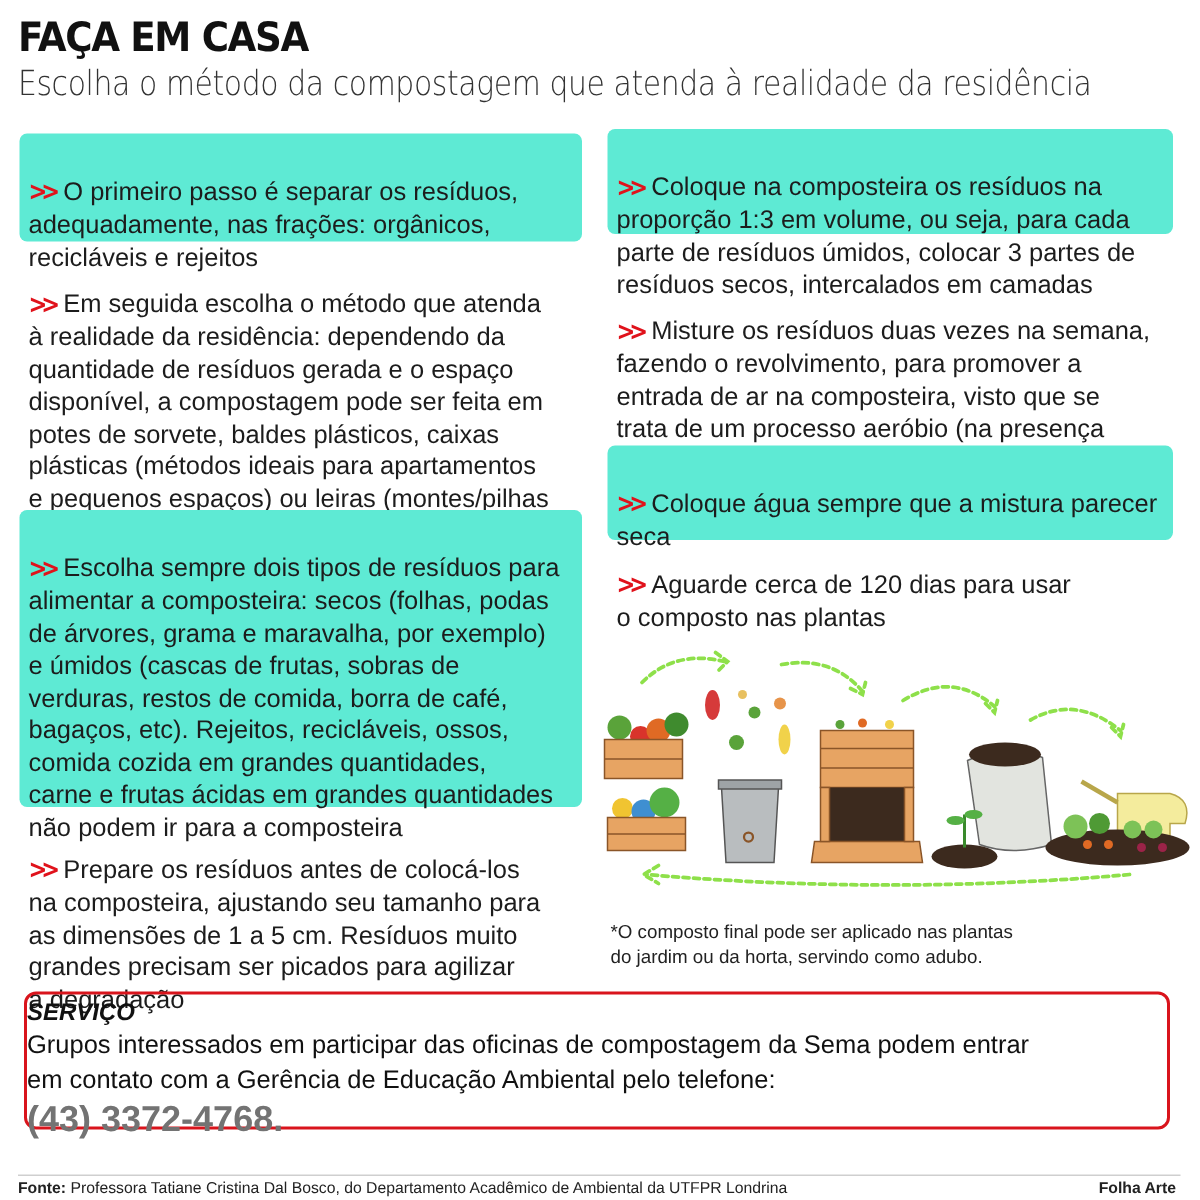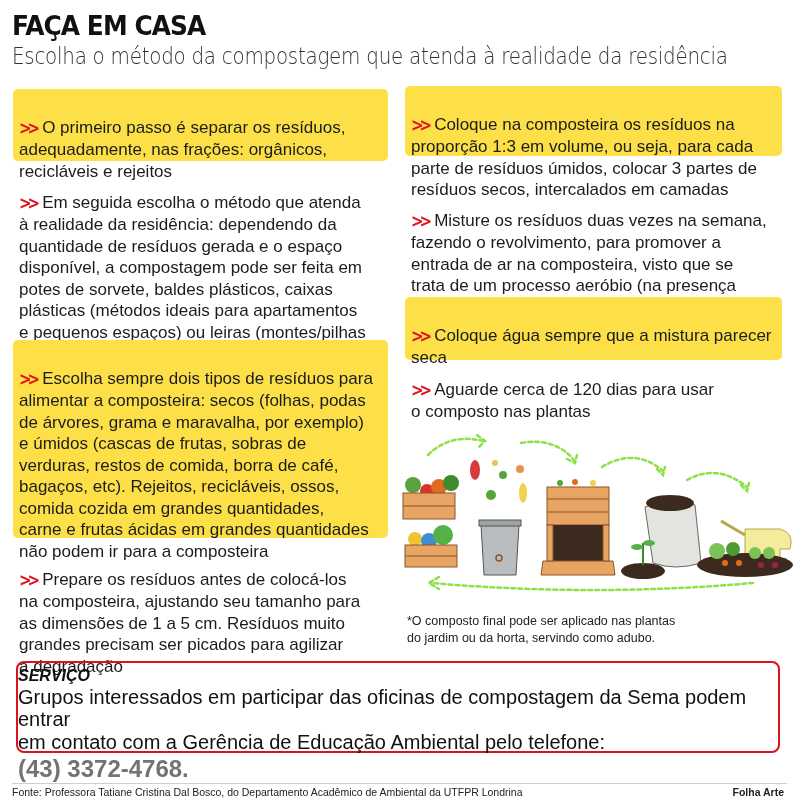--- a/index.html
+++ b/index.html
@@ -16,46 +16,46 @@
     position: absolute; left: 12px; top: 43px;
     font-family: "DejaVu Sans", sans-serif; font-weight: 300;
     font-size: 23px; color: #333; letter-spacing: -0.3px; white-space: nowrap;
     transform: scaleX(0.865); transform-origin: left top;
   }
 
   .step {
     position: absolute; font-size: 17px; line-height: 21.5px; color: #1c1c1c;
     padding: 6px 8px 6px 6px; border-radius: 5px; white-space: pre-line;
   }
-  .step.gray { background: #fde047; }
+  .step.gray { background: #5eead4; }
   .arrows {
     color: #e0121b; font-weight: bold; font-family: "DejaVu Sans", sans-serif;
     font-size: 15px; letter-spacing: -4px; margin-right: 6px; display: inline-block;
     transform: scaleY(1.15);
   }
 
   .illustration { position: absolute; left: 395px; top: 425px; width: 405px; height: 190px; }
   .footnote {
     position: absolute; left: 407px; top: 613px; font-size: 12.5px; line-height: 17px; color: #222;
     white-space: pre-line;
   }
 
   .service-box {
     position: absolute; left: 16px; top: 661px; width: 764px; height: 92px;
     border: 2.5px solid #d9141c; border-radius: 8px; text-align: left;
   }
   .service-title {
     margin-top: 4px; font-weight: bold; font-style: italic; font-size: 16px; color: #111;
   }
-  .service-text { font-size: 20px; line-height: 22px; color: #111; margin-top: 1px; }
+  .service-text { font-size: 17px; line-height: 22px; color: #111; margin-top: 1px; }
   .service-phone { font-weight: bold; font-size: 24px; line-height: 28px; margin-top: 2px; color: #737373; }
 
   .divider { position: absolute; left: 12px; top: 783px; width: 775px; height: 1px; background: #cfcfcf; }
   .footer-source { position: absolute; left: 12px; top: 786px; font-size: 10.5px; color: #222; }
-  .footer-source b { font-weight: normal; }
+  .footer-source b { font-weight: bold; }
   .footer-credit { position: absolute; right: 16px; top: 786px; font-size: 10.5px; font-weight: bold; color: #222; }
 </style>
 </head>
 <body>
 
 <div class="title">FAÇA EM CASA</div>
 <div class="subtitle">Escolha o método da compostagem que atenda à realidade da residência</div>
 
 <div class="step gray" style="left:13px; top:89px; width:375px; height:72px;">
   <span class="arrows">&gt;&gt;</span><span>O primeiro passo é separar os resíduos,

